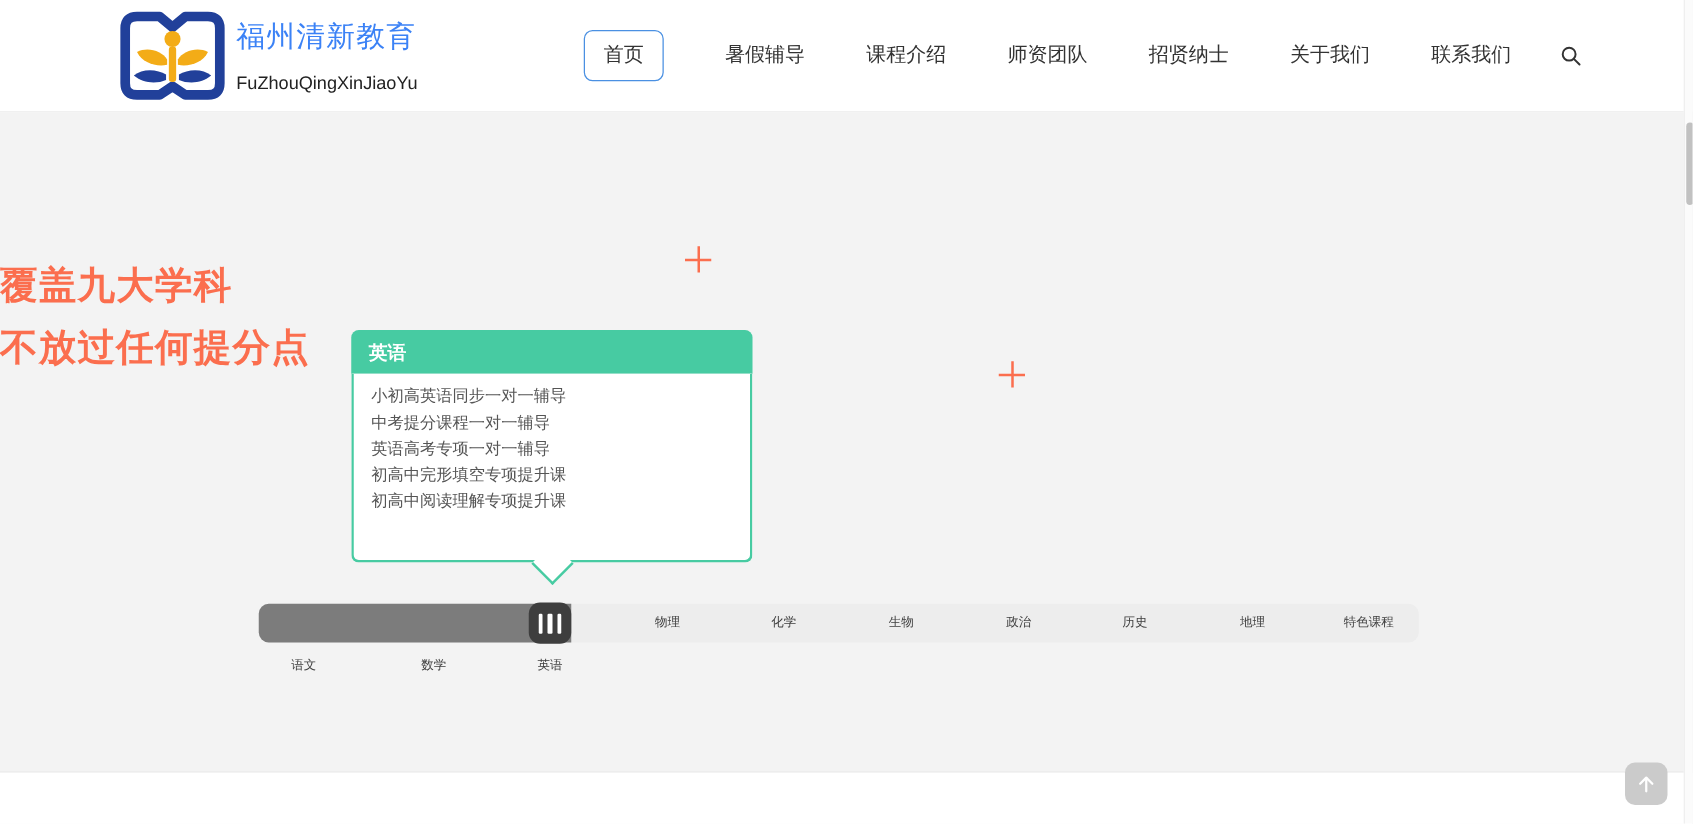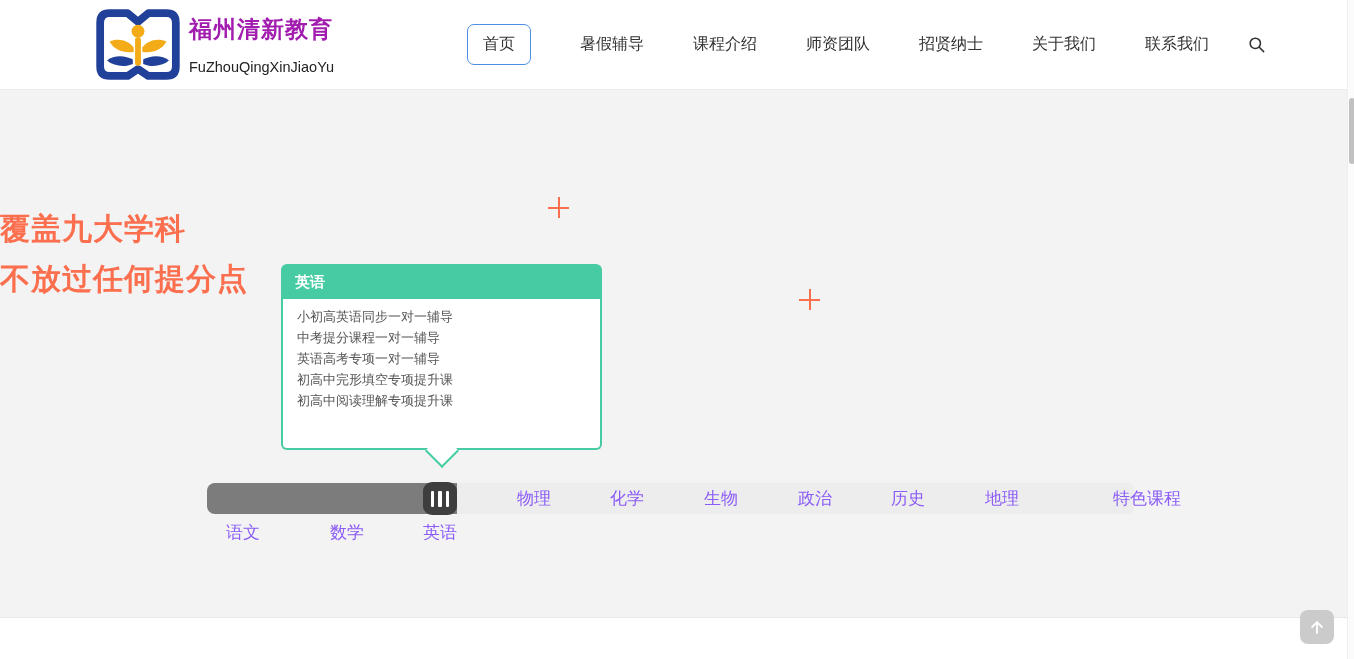--- a/index.html
+++ b/index.html
@@ -14,21 +14,21 @@
   
   header {
     position:absolute; top:0; left:0; right:0; height:90px;
     background:#fff; border-bottom:1px solid #ececec;
     display:flex; align-items:center;
     padding:0 88px 0 95px; z-index:5;
   }
   .logo { display:flex; align-items:center; }
   .logo svg { width:86px; height:74px; display:block; }
   .logo-text { margin-left:8px; }
-  .logo-title { font-size:23px; font-weight:bold; color:#a21caf; letter-spacing:1px; }
+  .logo-title { font-size:23px; font-weight:normal; color:#3b82f6; letter-spacing:1px; }
   .logo-sub { font-size:14.5px; color:#222; margin-top:14px; }
 
   nav { margin-left:auto; display:flex; align-items:center; gap:49px; }
   .nav-item { font-size:16px; color:#333; cursor:pointer; white-space:nowrap; }
   .nav-item.active {
     border:1px solid var(--nav-blue,#4a90e2);
     border-radius:7px; padding:9px 15px; color:#333;
   }
   .search-btn { margin-left:38px; cursor:pointer; display:flex; align-items:center; }
   .search-btn svg { width:19px; height:19px; }
@@ -85,21 +85,21 @@
   .fill {
     position:absolute; left:0; top:0; width:250px; height:31px;
     background:#7c7c7c; border-radius:8px 0 0 8px;
   }
   .handle {
     position:absolute; left:216px; top:-1px; width:34px; height:33px;
     background:#3e3e3e; border-radius:9px; cursor:grab;
     display:flex; align-items:center; justify-content:center; gap:4px;
   }
   .handle i { display:block; width:3.5px; height:16px; background:#fff; border-radius:1px; }
-  .tab { position:absolute; transform:translateX(-50%); font-size:17px; color:#8b5cf6; cursor:pointer; white-space:nowrap; }
+  .tab { position:absolute; transform:translateX(-50%); font-size:10px; color:#404040; cursor:pointer; white-space:nowrap; }
   .tab.inbar { top:0; line-height:31px; }
   .tab.below { top:38px; line-height:24px; }
 
   
   footer {
     position:absolute; left:0; right:0; bottom:0; height:42px;
     background:#fff; border-top:1px solid #e7e7e7;
   }
 
   
@@ -193,21 +193,21 @@
       <div id="tabs">
           <span class="tab below" style="left: 36px;">语文</span>
           <span class="tab below" style="left: 140px;">数学</span>
           <span class="tab below" style="left: 233px;">英语</span>
           <span class="tab inbar" style="left: 327px;">物理</span>
           <span class="tab inbar" style="left: 420px;">化学</span>
           <span class="tab inbar" style="left: 514px;">生物</span>
           <span class="tab inbar" style="left: 608px;">政治</span>
           <span class="tab inbar" style="left: 701px;">历史</span>
           <span class="tab inbar" style="left: 795px;">地理</span>
-          <span class="tab inbar" style="left: 940px;">特色课程</span>
+          <span class="tab inbar" style="left: 888px;">特色课程</span>
         </div>
     </div>
   </main>
 
   <footer></footer>
 
   <button class="back-top">
     <svg viewBox="0 0 24 24" fill="none" stroke="#fff" stroke-width="2.4" stroke-linecap="round" stroke-linejoin="round">
       <line x1="12" y1="20" x2="12" y2="6"></line>
       <polyline points="5.5,12 12,5.5 18.5,12"></polyline>

